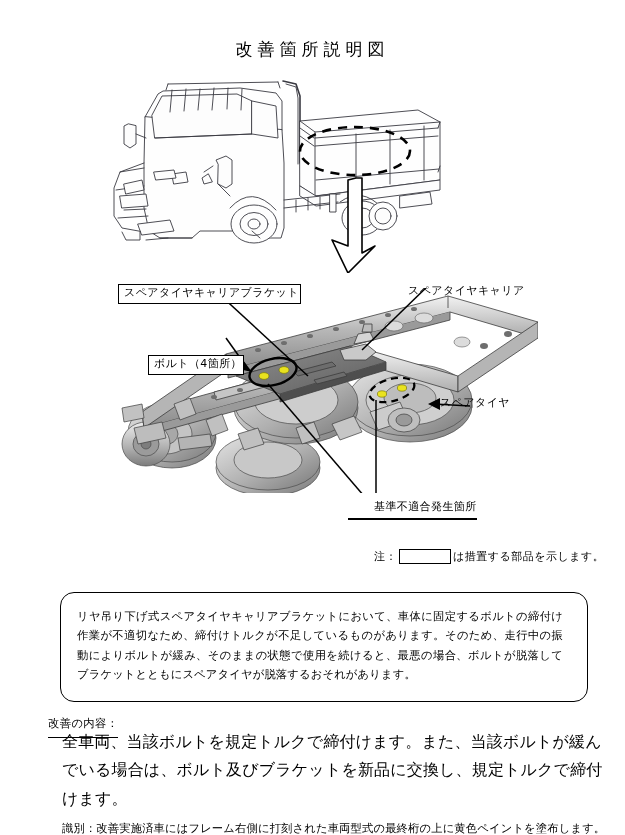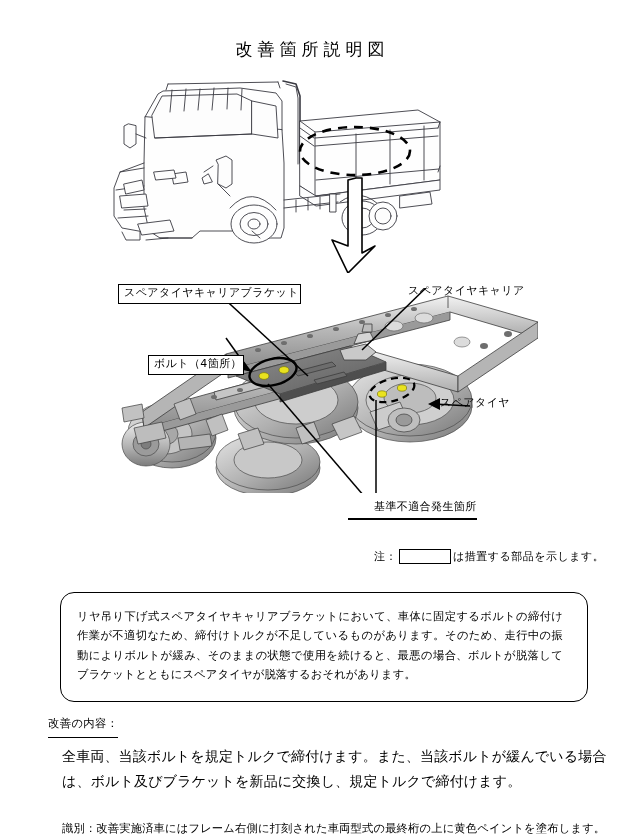--- a/index.html
+++ b/index.html
@@ -113,24 +113,23 @@
     font-size: 11.3px;
     letter-spacing: 0.4px;
     border-bottom: 1.3px solid #000;
     padding-bottom: 6px;
     margin-top: 8px;
   }
   .improve-body {
     position: absolute;
     left: 62px; top: 728px;
     width: 548px;
-    font-size: 14px;
+    font-size: 16px;
     line-height: 1.78;
     letter-spacing: 0.15px;
-    margin-top: 16px;
   }
   .ident-line {
     position: absolute;
     left: 62px; top: 785px;
     width: 552px;
     font-size: 11.3px;
     letter-spacing: 0.15px;
     white-space: nowrap;
     margin-top: 36px;
   }

